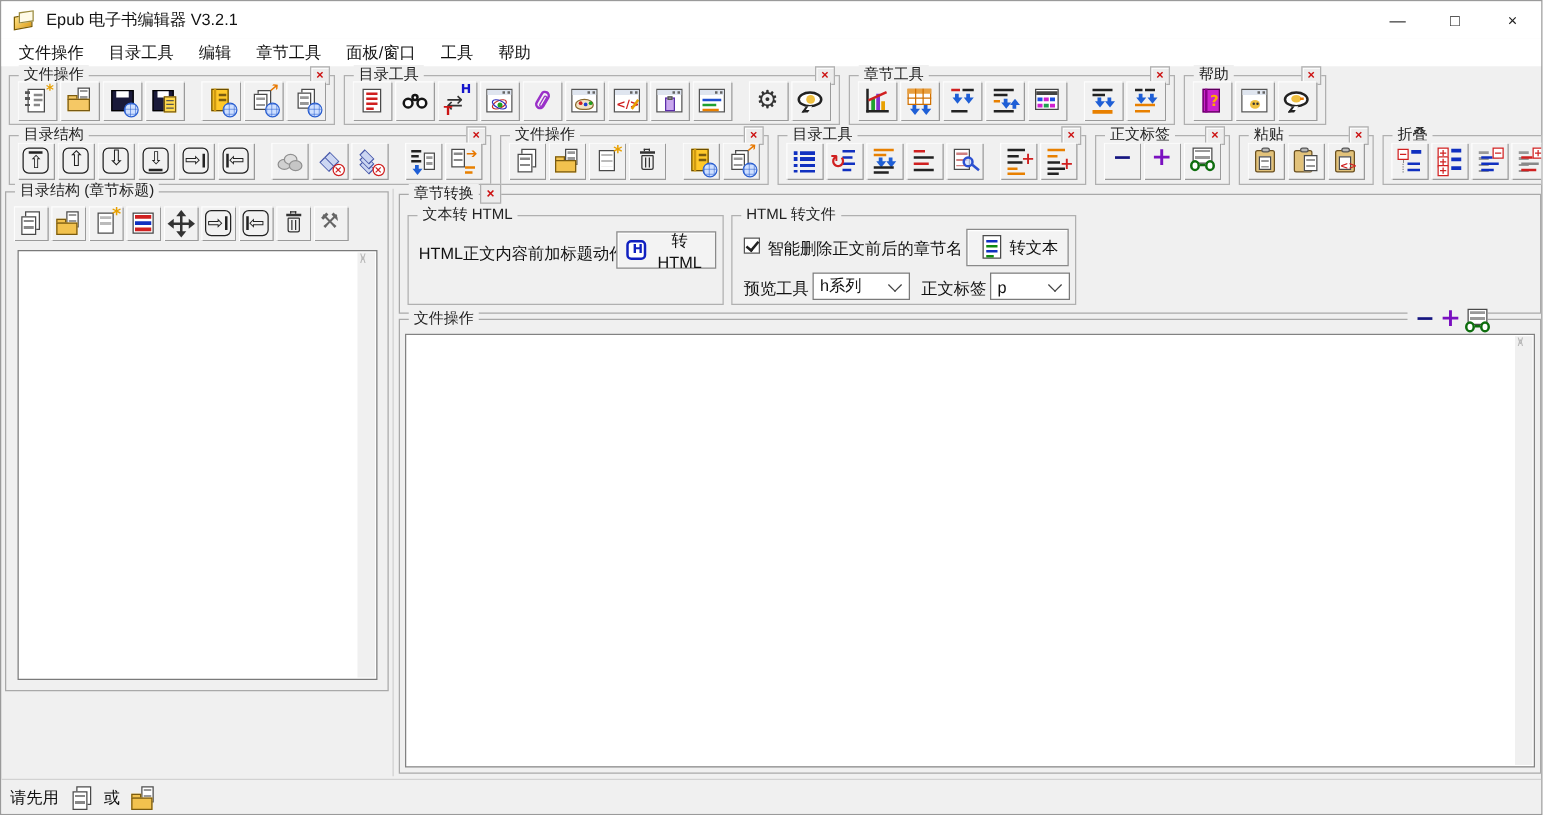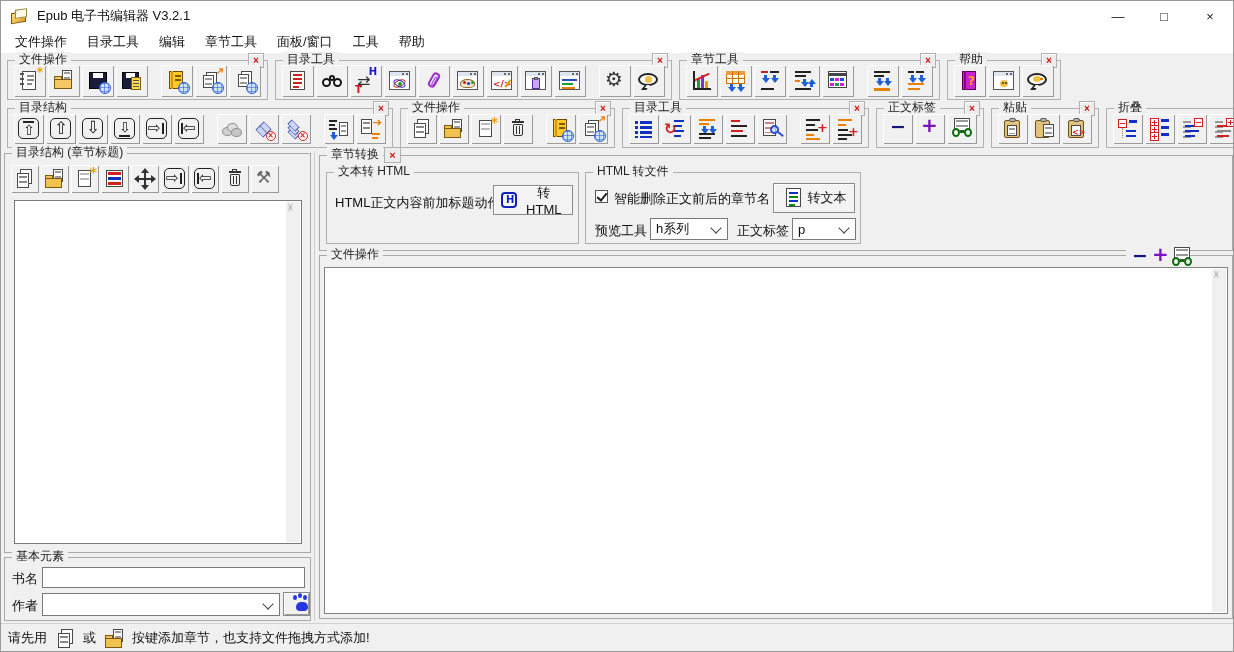--- a/index.html
+++ b/index.html
@@ -752,36 +752,20 @@
         <div class="vscroll">
           <span>
               <span class="I G" style="left:1px;top:2px;font-size:9px;color:#b8b8b8">∧</span>
             </span>
           <span>
               <span class="I G" style="left:1px;top:0px;font-size:9px;color:#b8b8b8">∨</span>
             </span>
         </div>
       </div>
     </div>
-    <div class="grp" id="basic-grp">
-      <span class="gtitle">基本元素</span>
-      <span class="flabel" style="left:7px;top:12px;">书名</span>
-      <input class="tinput" style="left: 37px; top: 9px; width: 263px; height: 21px;" value="">
-      <span class="flabel" style="left:7px;top:39px;">作者</span>
-      <div class="combo" style="left:37px;top:35px;width:238px;height:23px;">
-        <span></span>
-        <span class="chev"></span>
-      </div>
-      <button class="pawbtn" style="left:278px;top:34px;">
-        <span class="ic">
-            <span class="I" style="left:6px;top:10px;width:12px;height:9px;background:#2536dc;border-radius:6px 6px 5px 5px"></span>
-            <span class="I" style="left:3px;top:3px;width:4px;height:5px;background:#2536dc;border-radius:50%;box-shadow:5px -2px 0 #2536dc,10px 0 0 #2536dc"></span>
-          </span>
-      </button>
-    </div>
   </div>
 
   <div class="right-panel">
     <div class="grp" id="conv-grp">
       <span class="gtitle">章节转换</span>
       <span id="conv-close">×</span>
 
       <div class="grp" id="t2h-grp">
         <span class="gtitle">文本转 HTML</span>
         <span class="flabel" style="left:8px;top:21px;">HTML正文内容前加标题动作</span>
@@ -857,16 +841,15 @@
         <span class="I" style="left:4px;top:6px;width:12px;height:15px;background:#fff;border:1px solid #4a4a4a"></span>
         <span class="I" style="left:6px;top:9px;width:8px;height:9px;background:repeating-linear-gradient(to bottom,#888 0 2px,transparent 2px 5px)"></span>
       </span>
     <span>或</span>
     <span class="sic">
         <span class="I" style="left:10px;top:2px;width:10px;height:13px;background:#fff;border:1px solid #4a4a4a"></span>
         <span class="I" style="left:12px;top:4px;width:6px;height:8px;background:repeating-linear-gradient(to bottom,#999 0 2px,transparent 2px 5px)"></span>
         <span class="I" style="left:2px;top:8px;width:8px;height:4px;background:#f2c24e;border:1px solid #7a5b10"></span>
         <span class="I" style="left:2px;top:11px;width:17px;height:10px;background:#f2c24e;border:1px solid #7a5b10"></span>
       </span>
-    <span>按键添加章节，也支持文件拖拽方式添加!</span>
   </div>
 
 </div>
 
 </body></html>

